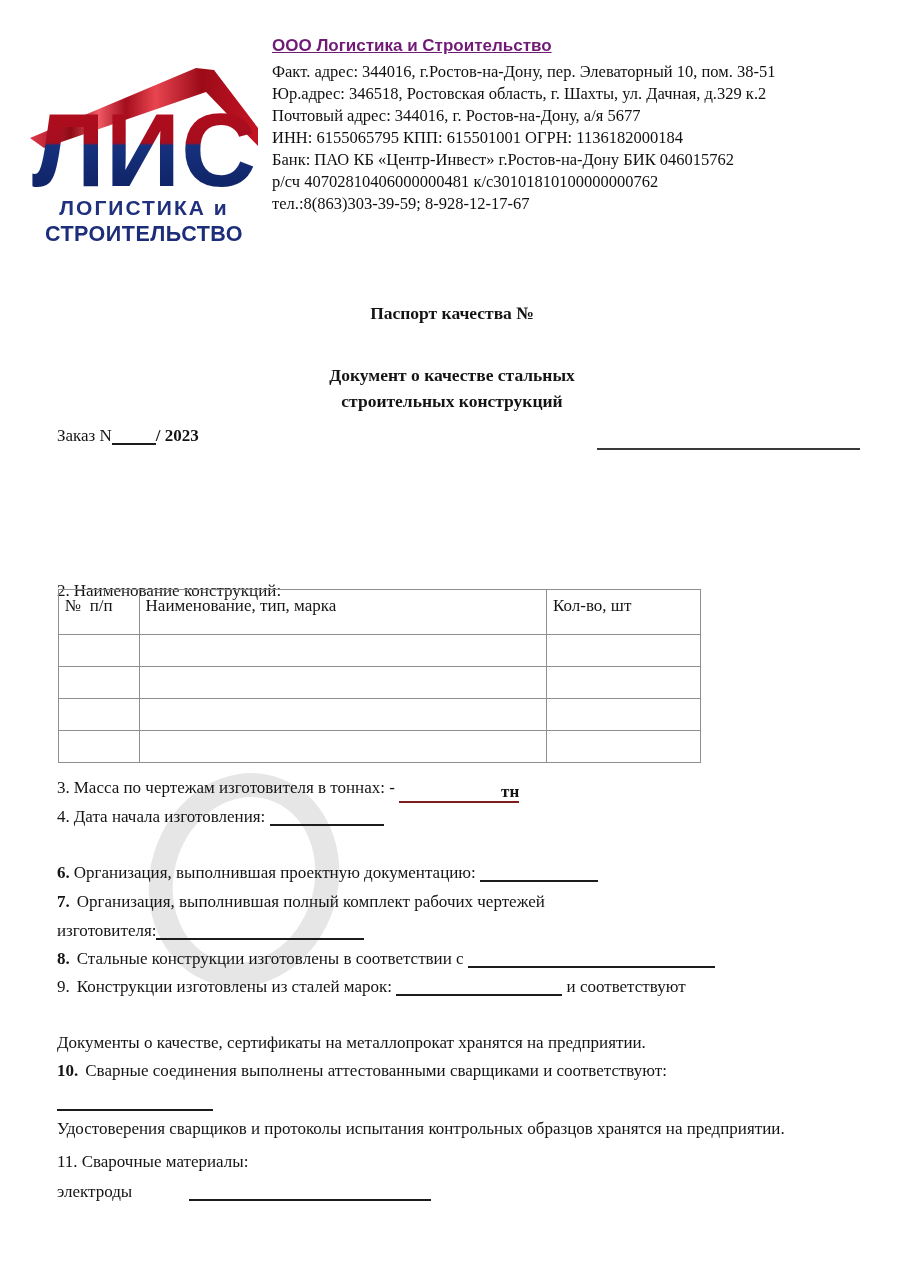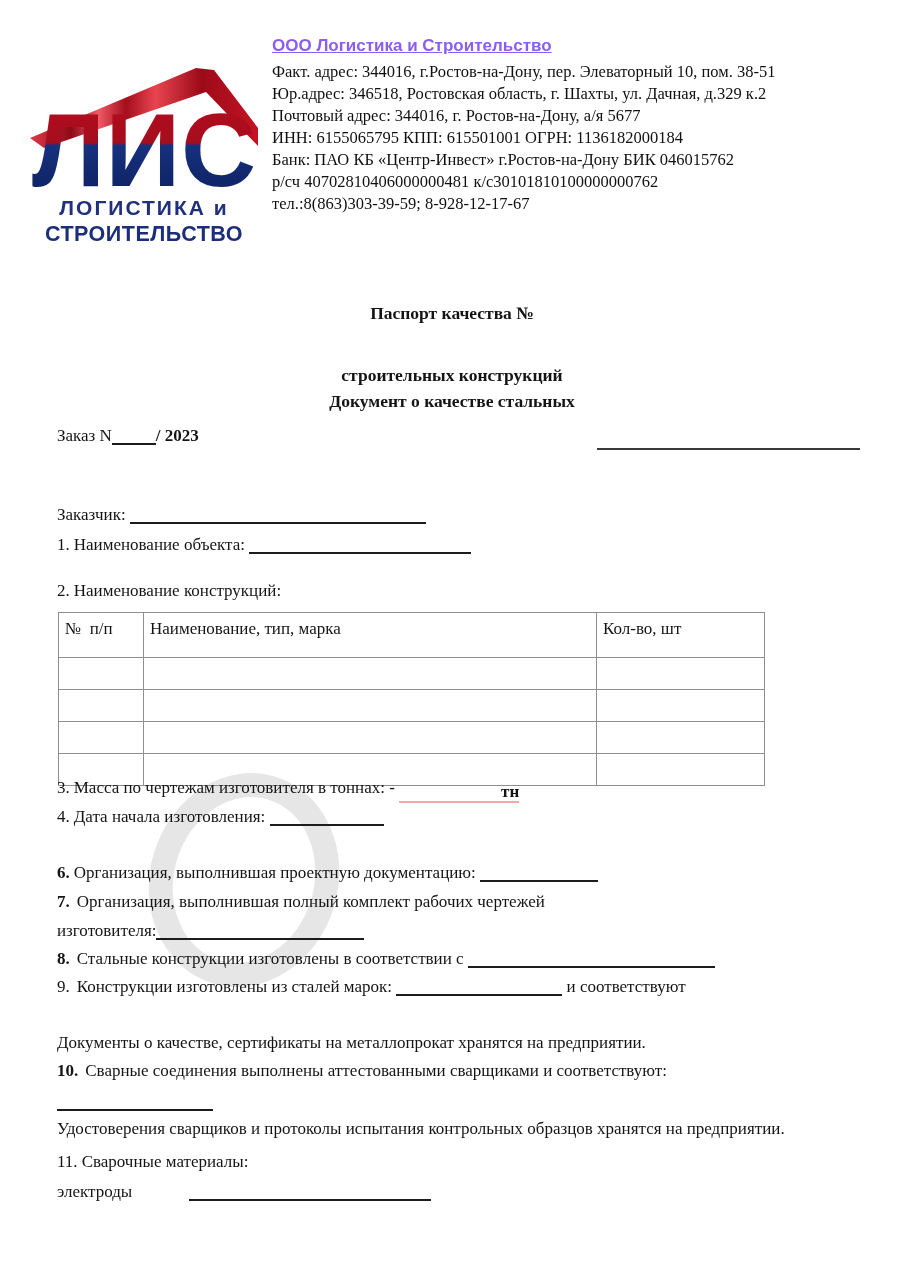--- a/index.html
+++ b/index.html
@@ -21,21 +21,21 @@
     letter-spacing:2px;color:#20307c;margin-top:2px;
   }
   .logo-text2{
     font-family:"Liberation Sans", sans-serif;font-weight:bold;font-size:21.5px;
     letter-spacing:0.5px;color:#1c2d7a;margin-top:2px;text-align:center;
   }
   
   .header-info{position:absolute;left:272px;top:36px;width:620px;z-index:2;}
   .company{
     font-family:"Liberation Sans", sans-serif;font-weight:bold;font-size:17px;
-    text-decoration:underline;color:#8b5cf6;margin-bottom:5px;
+    text-decoration:underline;color:#701a75;margin-bottom:5px;
   }
   .addr{font-size:16.5px;line-height:22px;color:#101010;}
   
   .title1{
     position:absolute;left:57px;top:303px;width:790px;text-align:center;
     font-weight:bold;font-size:17.5px;
   }
   .subtitle{
     position:absolute;left:57px;top:362px;width:790px;text-align:center;
     font-weight:bold;font-size:17.5px;line-height:26px;
@@ -43,31 +43,31 @@
   
   .line{position:absolute;left:57px;font-size:17px;white-space:nowrap;z-index:1;}
   .num{margin-right:4px;}
   .numsp{margin-right:7px;}
   .bold{font-weight:bold;text-align:center;}
   .blank{
     display:inline-block;height:15px;border-bottom:2px solid #1c1c1c;
     vertical-align:-4px;
   }
   .ublock{
-    display:inline-block;border-bottom:2px solid #fca5a5;vertical-align:-4px;
+    display:inline-block;border-bottom:2px solid #7f1d1d;vertical-align:-4px;
     height:19px;line-height:19px;
   }
   .ublock .sp{display:inline-block;width:102px;}
   .sigline{
     position:absolute;left:597px;top:448px;width:263px;height:0;
     border-bottom:2.5px solid #3a3a3a;z-index:1;
   }
   
   .ctable{
-    position:absolute;left:58px;top:612px;width:707px;border-collapse:collapse;
+    position:absolute;left:58px;top:589px;width:643px;border-collapse:collapse;
     z-index:1;background:transparent;
   }
   .ctable th,.ctable td{
     border:1px solid #8f8f8f;font-weight:normal;text-align:left;
     font-size:17px;padding:2px 6px;white-space:pre;
   }
   .ctable th{height:36px;vertical-align:top;padding-top:6px;}
   .ctable td{height:27px;}
   .ctable .c1{width:73px;}
   .ctable .c2{width:450px;}
@@ -112,38 +112,30 @@
     <div class="addr">Юр.адрес: 346518, Ростовская область, г. Шахты, ул. Дачная, д.329 к.2</div>
     <div class="addr">Почтовый адрес: 344016, г. Ростов-на-Дону, а/я 5677</div>
     <div class="addr">ИНН: 6155065795 КПП: 615501001 ОГРН: 1136182000184</div>
     <div class="addr">Банк: ПАО КБ «Центр-Инвест» г.Ростов-на-Дону БИК 046015762</div>
     <div class="addr">р/сч 40702810406000000481 к/с30101810100000000762</div>
     <div class="addr">тел.:8(863)303-39-59; 8-928-12-17-67</div>
   </div>
 
   <div class="title1">Паспорт качества №</div>
   <div class="subtitle">
+    <div>Документ о качестве стальных</div>
     <div>строительных конструкций</div>
-    <div>Документ о качестве стальных</div>
   </div>
 
   <div class="line" style="top:426px;">
     <span>Заказ N</span><span class="blank" style="width:44px;"></span><span class="bold">/ 2023</span>
   </div>
   <div class="sigline"></div>
 
-  <div class="line" style="top:505px;">
-    <span>Заказчик:</span>
-    <span class="blank" style="width:296px;"></span>
-  </div>
-
-  <div class="line" style="top:535px;">
-    <span class="num">1.</span><span>Наименование объекта:</span>
-    <span class="blank" style="width:222px;"></span>
-  </div>
+
 
   <div class="line" style="top:581px;">
     <span class="num">2.</span><span>Наименование конструкций:</span>
   </div>
 
   <table class="ctable">
     <thead>
       <tr>
         <th class="c1">№  п/п</th>
         <th class="c2">Наименование, тип, марка</th>

